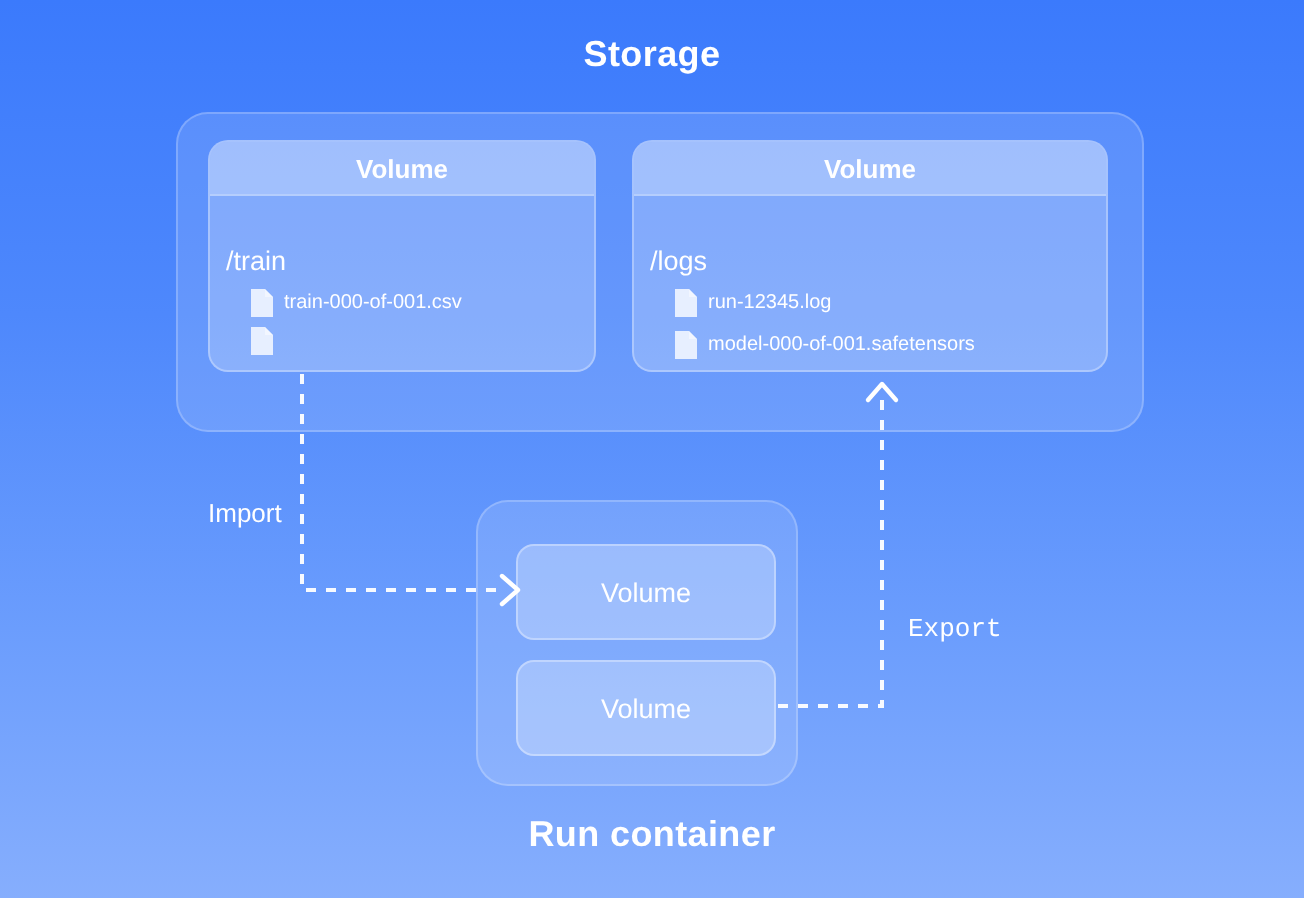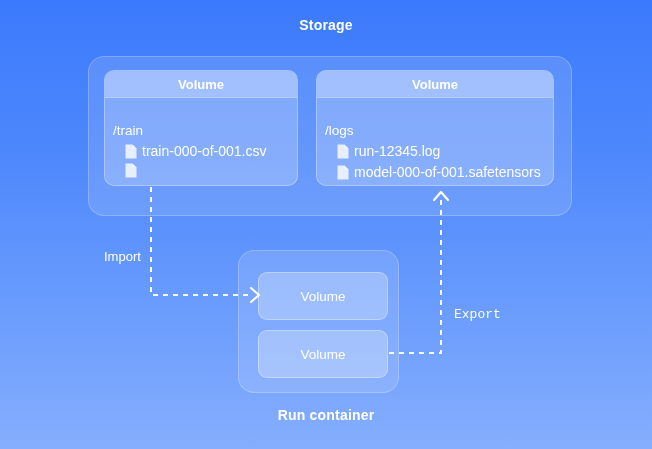--- a/index.html
+++ b/index.html
@@ -11,21 +11,21 @@
     overflow: hidden;
     -webkit-font-smoothing: antialiased;
   }
 
   
   .title {
     position:absolute;
     width:100%;
     text-align:center;
     color:#ffffff;
-    font-size:14px;
+    font-size:18px;
     font-weight:bold;
     letter-spacing:0.2px;
   }
   #storage-title { top:17px; left:0; }
   #run-title { top:407px; left:0; }
 
   
   #storage-box {
     position:absolute;
     left:88px; top:56px;
@@ -66,21 +66,21 @@
   }
   .file-row {
     display:flex;
     align-items:center;
     padding: 1px 0 1px 20px;
     line-height:19px;
     white-space:nowrap;
   }
   .file-label {
     color:#ffffff;
-    font-size:14px;
+    font-size:10px;
     margin-left:5px;
   }
   .file-icon { flex:0 0 auto; display:block; }
 
   
   #run-box {
     position:absolute;
     left:238px; top:250px;
     width:161px; height:143px;
     background: rgba(255,255,255,0.13);

